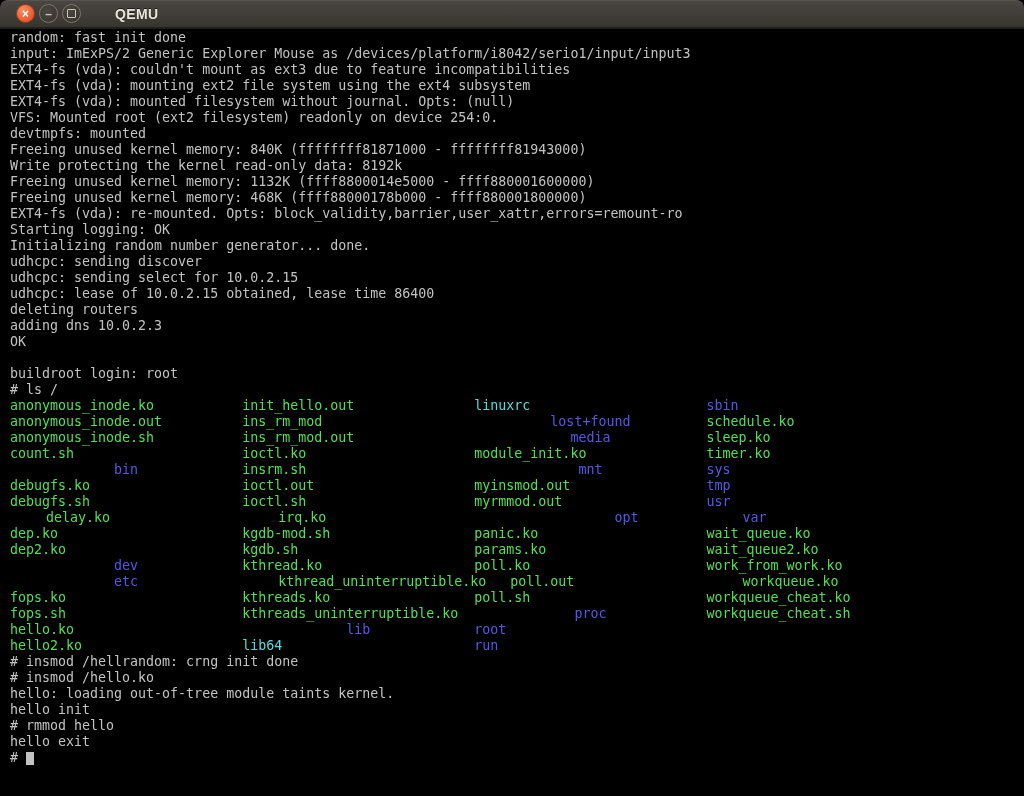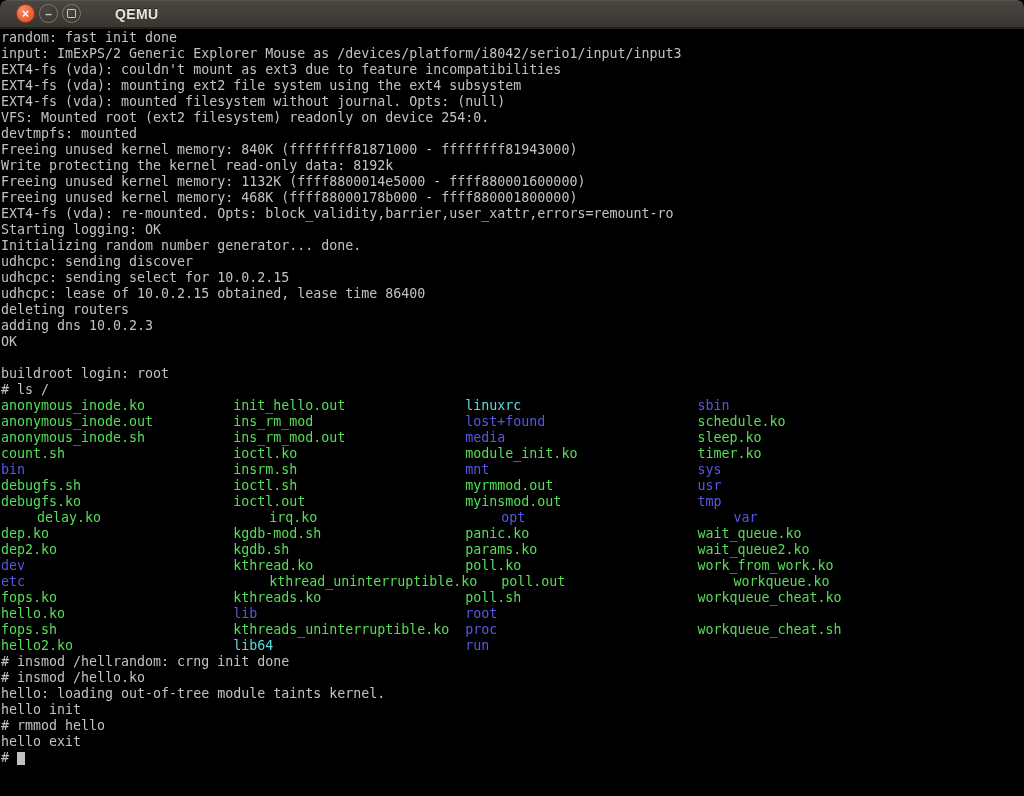--- a/index.html
+++ b/index.html
@@ -35,26 +35,26 @@
     margin-left:34px;color:#e9e5dc;font-weight:bold;font-size:14px;
     letter-spacing:0.4px;text-shadow:0 -1px 0 rgba(0,0,0,0.6);
   }
 
   
   .screen{
     width:1024px;height:767px;background:var(--bg,#000);
     overflow:hidden;cursor:text;
     font-family:"DejaVu Sans Mono","Liberation Mono",monospace;
     font-size:13.3px;
-    padding-left:1px;padding-top:1px;box-sizing:border-box;
+    padding-left:10px;padding-top:1px;box-sizing:border-box;
   }
   .tline{height:16px;line-height:16px;white-space:pre;color:var(--fg,#c0c0c0);}
   .seg{display:inline-block;vertical-align:top;white-space:pre;height:16px;}
   .c-exec{color:var(--exec);}
-  .c-dir{color:var(--dir);}
+  .c-dir{color:var(--dir);text-align:center;}
   .c-link{color:var(--link);}
   .c-cursor{background:var(--fg);color:transparent;width:1ch;height:13px;margin-top:2px;}
 </style>
 </head>
 <body>
 
 <div class="window">
   <div class="titlebar">
     <div class="btns">
       <div class="wbtn close">
@@ -91,30 +91,30 @@
       <div class="tline"><span class="seg">adding dns 10.0.2.3</span></div>
       <div class="tline"><span class="seg">OK</span></div>
       <div class="tline">&nbsp;</div>
       <div class="tline"><span class="seg">buildroot login: root</span></div>
       <div class="tline"><span class="seg"># ls /</span></div>
       <div class="tline"><span class="seg c-exec" style="width: 29ch;">anonymous_inode.ko</span><span class="seg c-exec" style="width: 29ch;">init_hello.out</span><span class="seg c-link" style="width: 29ch;">linuxrc</span><span class="seg c-dir">sbin</span></div>
       <div class="tline"><span class="seg c-exec" style="width: 29ch;">anonymous_inode.out</span><span class="seg c-exec" style="width: 29ch;">ins_rm_mod</span><span class="seg c-dir" style="width: 29ch;">lost+found</span><span class="seg c-exec">schedule.ko</span></div>
       <div class="tline"><span class="seg c-exec" style="width: 29ch;">anonymous_inode.sh</span><span class="seg c-exec" style="width: 29ch;">ins_rm_mod.out</span><span class="seg c-dir" style="width: 29ch;">media</span><span class="seg c-exec">sleep.ko</span></div>
       <div class="tline"><span class="seg c-exec" style="width: 29ch;">count.sh</span><span class="seg c-exec" style="width: 29ch;">ioctl.ko</span><span class="seg c-exec" style="width: 29ch;">module_init.ko</span><span class="seg c-exec">timer.ko</span></div>
       <div class="tline"><span class="seg c-dir" style="width: 29ch;">bin</span><span class="seg c-exec" style="width: 29ch;">insrm.sh</span><span class="seg c-dir" style="width: 29ch;">mnt</span><span class="seg c-dir">sys</span></div>
+      <div class="tline"><span class="seg c-exec" style="width: 29ch;">debugfs.ko</span><span class="seg c-exec" style="width: 29ch;">ioctl.out</span><span class="seg c-exec" style="width: 29ch;">myinsmod.out</span><span class="seg c-dir">tmp</span></div>
       <div class="tline"><span class="seg c-exec" style="width: 29ch;">debugfs.sh</span><span class="seg c-exec" style="width: 29ch;">ioctl.sh</span><span class="seg c-exec" style="width: 29ch;">myrmmod.out</span><span class="seg c-dir">usr</span></div>
-      <div class="tline"><span class="seg c-exec" style="width: 29ch;">debugfs.ko</span><span class="seg c-exec" style="width: 29ch;">ioctl.out</span><span class="seg c-exec" style="width: 29ch;">myinsmod.out</span><span class="seg c-dir">tmp</span></div>
       <div class="tline"><span class="seg c-exec" style="width: 29ch; margin-left: 36px;">delay.ko</span><span class="seg c-exec" style="width: 29ch;">irq.ko</span><span class="seg c-dir" style="width: 29ch;">opt</span><span class="seg c-dir">var</span></div>
       <div class="tline"><span class="seg c-exec" style="width: 29ch;">dep.ko</span><span class="seg c-exec" style="width: 29ch;">kgdb-mod.sh</span><span class="seg c-exec" style="width: 29ch;">panic.ko</span><span class="seg c-exec">wait_queue.ko</span></div>
       <div class="tline"><span class="seg c-exec" style="width: 29ch;">dep2.ko</span><span class="seg c-exec" style="width: 29ch;">kgdb.sh</span><span class="seg c-exec" style="width: 29ch;">params.ko</span><span class="seg c-exec">wait_queue2.ko</span></div>
       <div class="tline"><span class="seg c-dir" style="width: 29ch;">dev</span><span class="seg c-exec" style="width: 29ch;">kthread.ko</span><span class="seg c-exec" style="width: 29ch;">poll.ko</span><span class="seg c-exec">work_from_work.ko</span></div>
       <div class="tline"><span class="seg c-dir" style="width: 29ch;">etc</span><span class="seg c-exec" style="width: 29ch; margin-left: 36px;">kthread_uninterruptible.ko</span><span class="seg c-exec" style="width: 29ch;">poll.out</span><span class="seg c-exec">workqueue.ko</span></div>
       <div class="tline"><span class="seg c-exec" style="width: 29ch;">fops.ko</span><span class="seg c-exec" style="width: 29ch;">kthreads.ko</span><span class="seg c-exec" style="width: 29ch;">poll.sh</span><span class="seg c-exec">workqueue_cheat.ko</span></div>
+      <div class="tline"><span class="seg c-exec" style="width: 29ch;">fops.sh</span><span class="seg c-exec" style="width: 29ch;">kthreads_uninterruptible.ko</span><span class="seg c-dir" style="width: 29ch;">proc</span><span class="seg c-exec">workqueue_cheat.sh</span></div>
       <div class="tline"><span class="seg c-exec" style="width: 29ch;">hello.ko</span><span class="seg c-dir" style="width: 29ch;">lib</span><span class="seg c-dir">root</span></div>
-      <div class="tline"><span class="seg c-exec" style="width: 29ch;">fops.sh</span><span class="seg c-exec" style="width: 29ch;">kthreads_uninterruptible.ko</span><span class="seg c-dir" style="width: 29ch;">proc</span><span class="seg c-exec">workqueue_cheat.sh</span></div>
       <div class="tline"><span class="seg c-exec" style="width: 29ch;">hello2.ko</span><span class="seg c-link" style="width: 29ch;">lib64</span><span class="seg c-dir">run</span></div>
       <div class="tline"><span class="seg"># insmod /hellrandom: crng init done</span></div>
       <div class="tline"><span class="seg"># insmod /hello.ko</span></div>
       <div class="tline"><span class="seg">hello: loading out-of-tree module taints kernel.</span></div>
       <div class="tline"><span class="seg">hello init</span></div>
       <div class="tline"><span class="seg"># rmmod hello</span></div>
       <div class="tline"><span class="seg">hello exit</span></div>
       <div class="tline"><span class="seg"># </span><span class="seg c-cursor"> </span></div>
     </div>
 </div>

